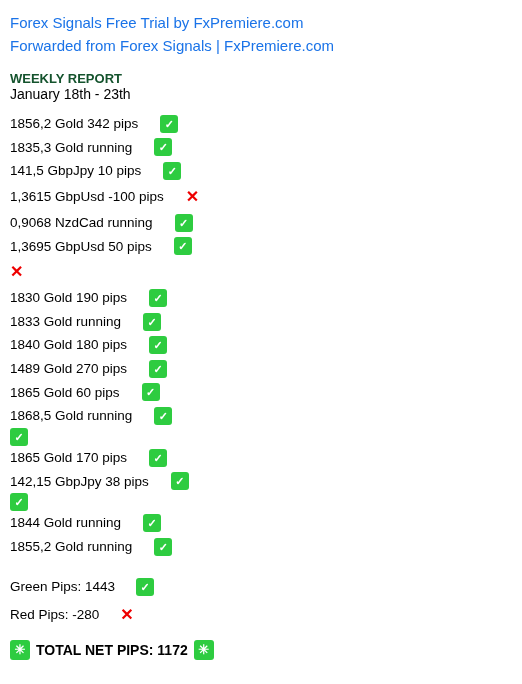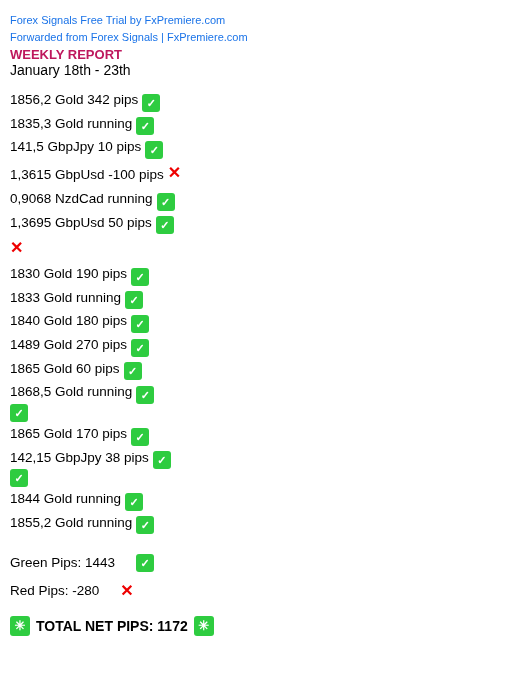--- a/index.html
+++ b/index.html
@@ -11,45 +11,45 @@
       width: 522px;
       min-height: 684px;
       background: #ffffff;
       font-family: Arial, sans-serif;
       font-size: 14px;
       padding: 12px 10px;
       color: #000000;
     }
     .header-link {
       color: #1a73e8;
-      font-size: 11px;
+      font-size: 15px;
       line-height: 1.5;
       display: block;
     }
     .weekly-report {
       font-size: 13px;
       font-weight: bold;
-      color: #be185d;
-      margin-top: 2px;
+      color: #14532d;
+      margin-top: 14px;
     }
     .date-range {
       font-size: 14px;
       color: #000;
       margin-bottom: 10px;
     }
     .signal-list {
       list-style: none;
       line-height: 1.75;
     }
     .signal-list li {
       font-size: 13.5px;
       color: #000;
       display: flex;
-      align-items: flex-end;
-      gap: 4px;
+      align-items: center;
+      gap: 22px;
     }
     .check-green {
       display: inline-block;
       background: #2ecc40;
       color: white;
       font-size: 11px;
       width: 18px;
       height: 18px;
       border-radius: 3px;
       text-align: center;

